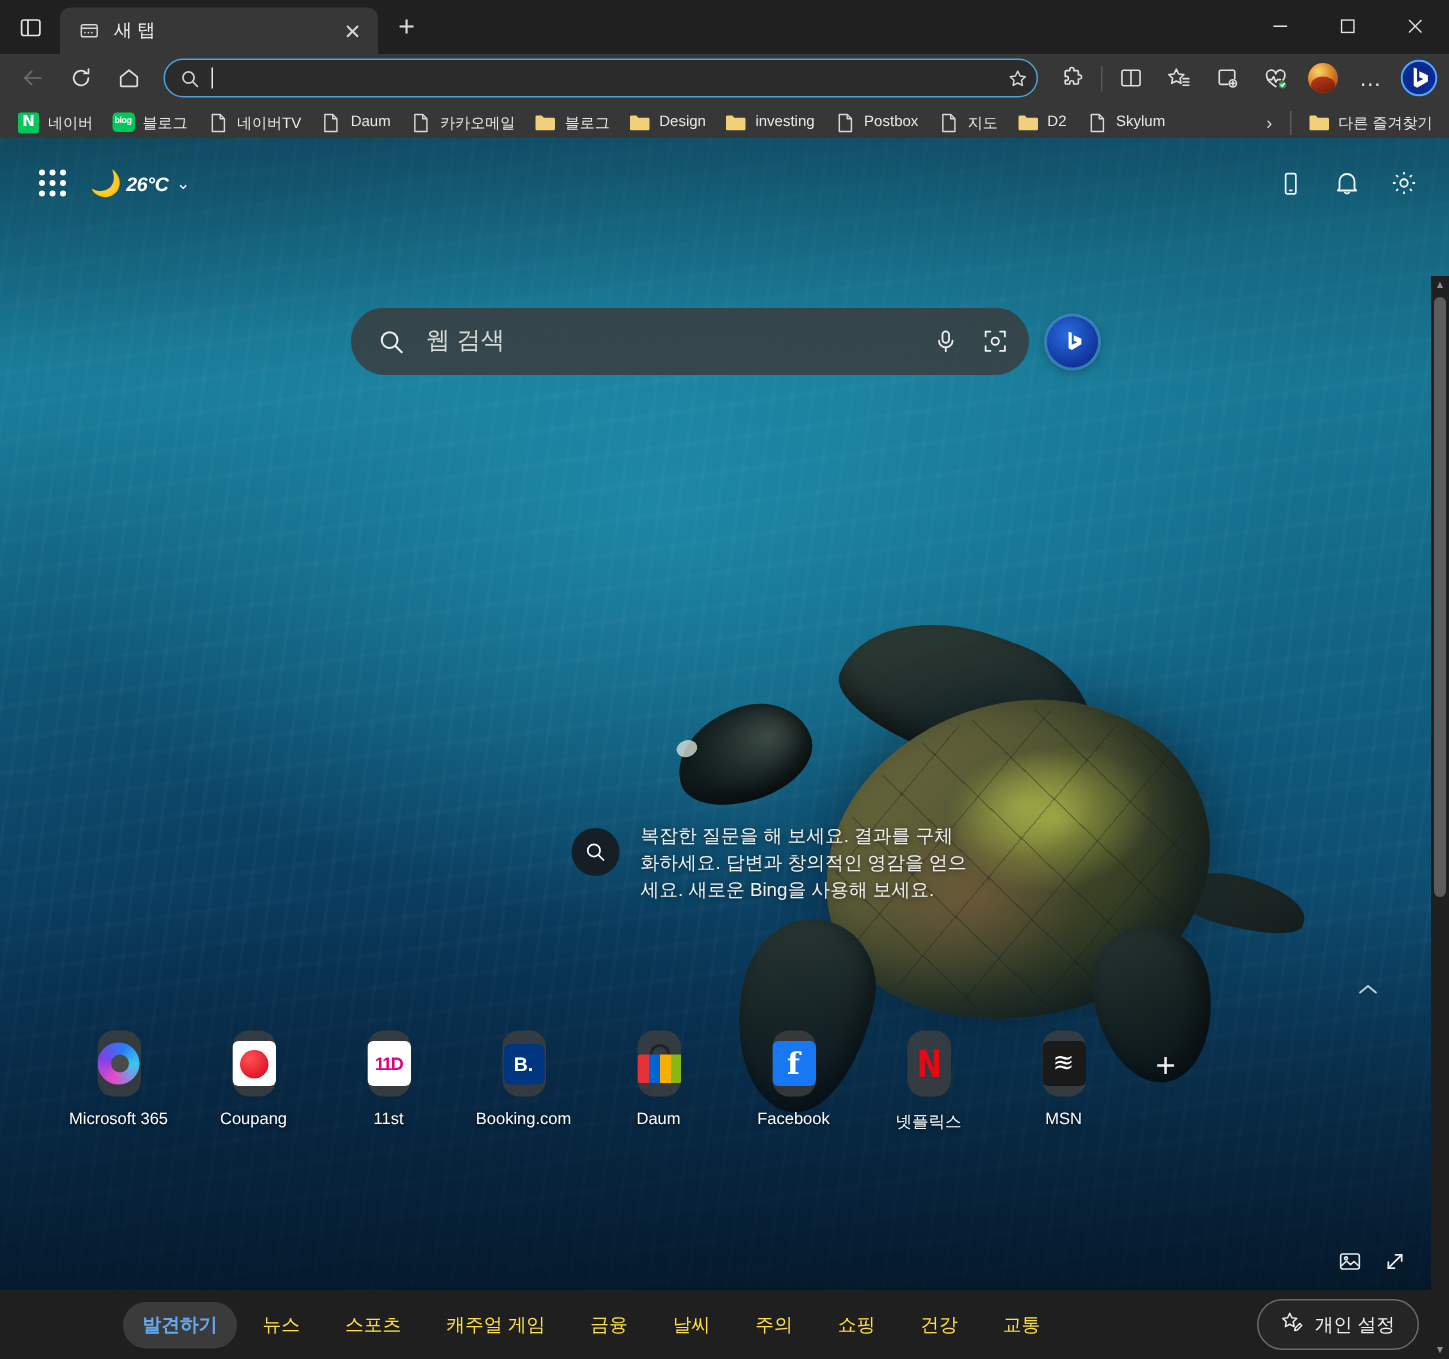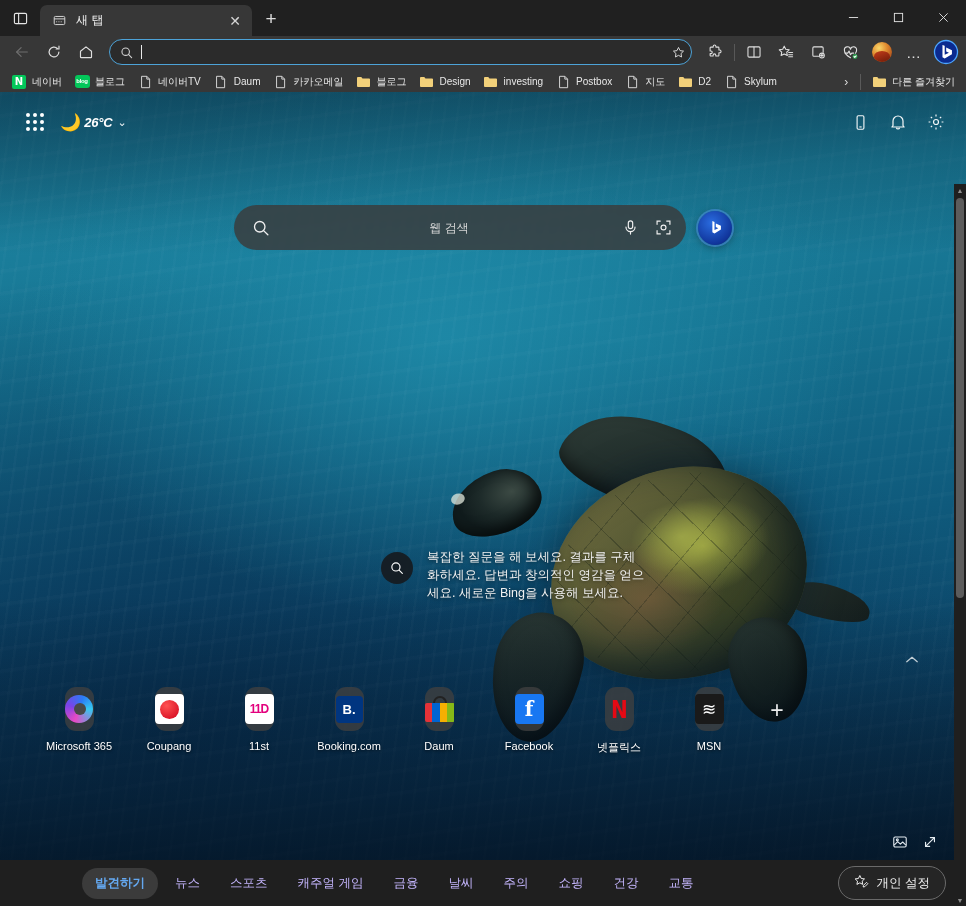--- a/index.html
+++ b/index.html
@@ -236,23 +236,22 @@
   }
   .searchbar {
     width: 452px; height: 45px; border-radius: 23px;
     background: rgba(58,58,58,.82);
     display: flex; align-items: center; padding: 0 14px 0 18px;
     backdrop-filter: blur(2px);
   }
   .sb-icon { color: #efefef; display: flex; align-items: center; }
   .sb-input {
     flex: 1; background: transparent; border: none; outline: none;
-    color: #e9e9e9; font-size: 12px; margin-left: 14px;
+    color: #e9e9e9; font-size: 16px; margin-left: 14px;
     font-family: "Liberation Sans", sans-serif;
-    text-align: center;
   }
   .sb-input::placeholder { color: #d7d7d7; opacity: 1; }
   .sb-right { display: flex; align-items: center; gap: 16px; margin-left: 8px; }
   .bing-chat-btn {
     width: 34px; height: 34px; border-radius: 50%;
     margin-left: 12px;
     display: flex; align-items: center; justify-content: center;
     background: radial-gradient(circle at 40% 35%, #2a6ce0 0%, #10359b 70%, #0a1f63 100%);
     box-shadow: 0 0 0 2px rgba(90,160,255,.45), 0 2px 8px rgba(0,0,0,.4);
   }
@@ -338,21 +337,21 @@
 
   
   .bottom-nav {
     position: absolute; left: 0; right: 0; bottom: 0; height: 46px;
     background: #1f1f1f;
     display: flex; align-items: center; padding: 0 20px; gap: 12px;
   }
   .bn-tabs { display: flex; align-items: center; gap: 4px; margin-left: 62px; }
   .bn-tab {
     padding: 7px 13px; border-radius: 16px; font-size: 12.5px;
-    color: #c4b5fd; white-space: nowrap;
+    color: #fde047; white-space: nowrap;
   }
   .bn-tab.active { background: #3b3b3b; color: #64a8f0; font-weight: 600; }
   .personalize-btn {
     margin-left: auto; display: flex; align-items: center; gap: 8px;
     border: 1px solid #6a6a6a; border-radius: 18px;
     padding: 7px 15px; color: #f0f0f0; font-size: 12.5px;
     background: #252525;
   }
 
   

